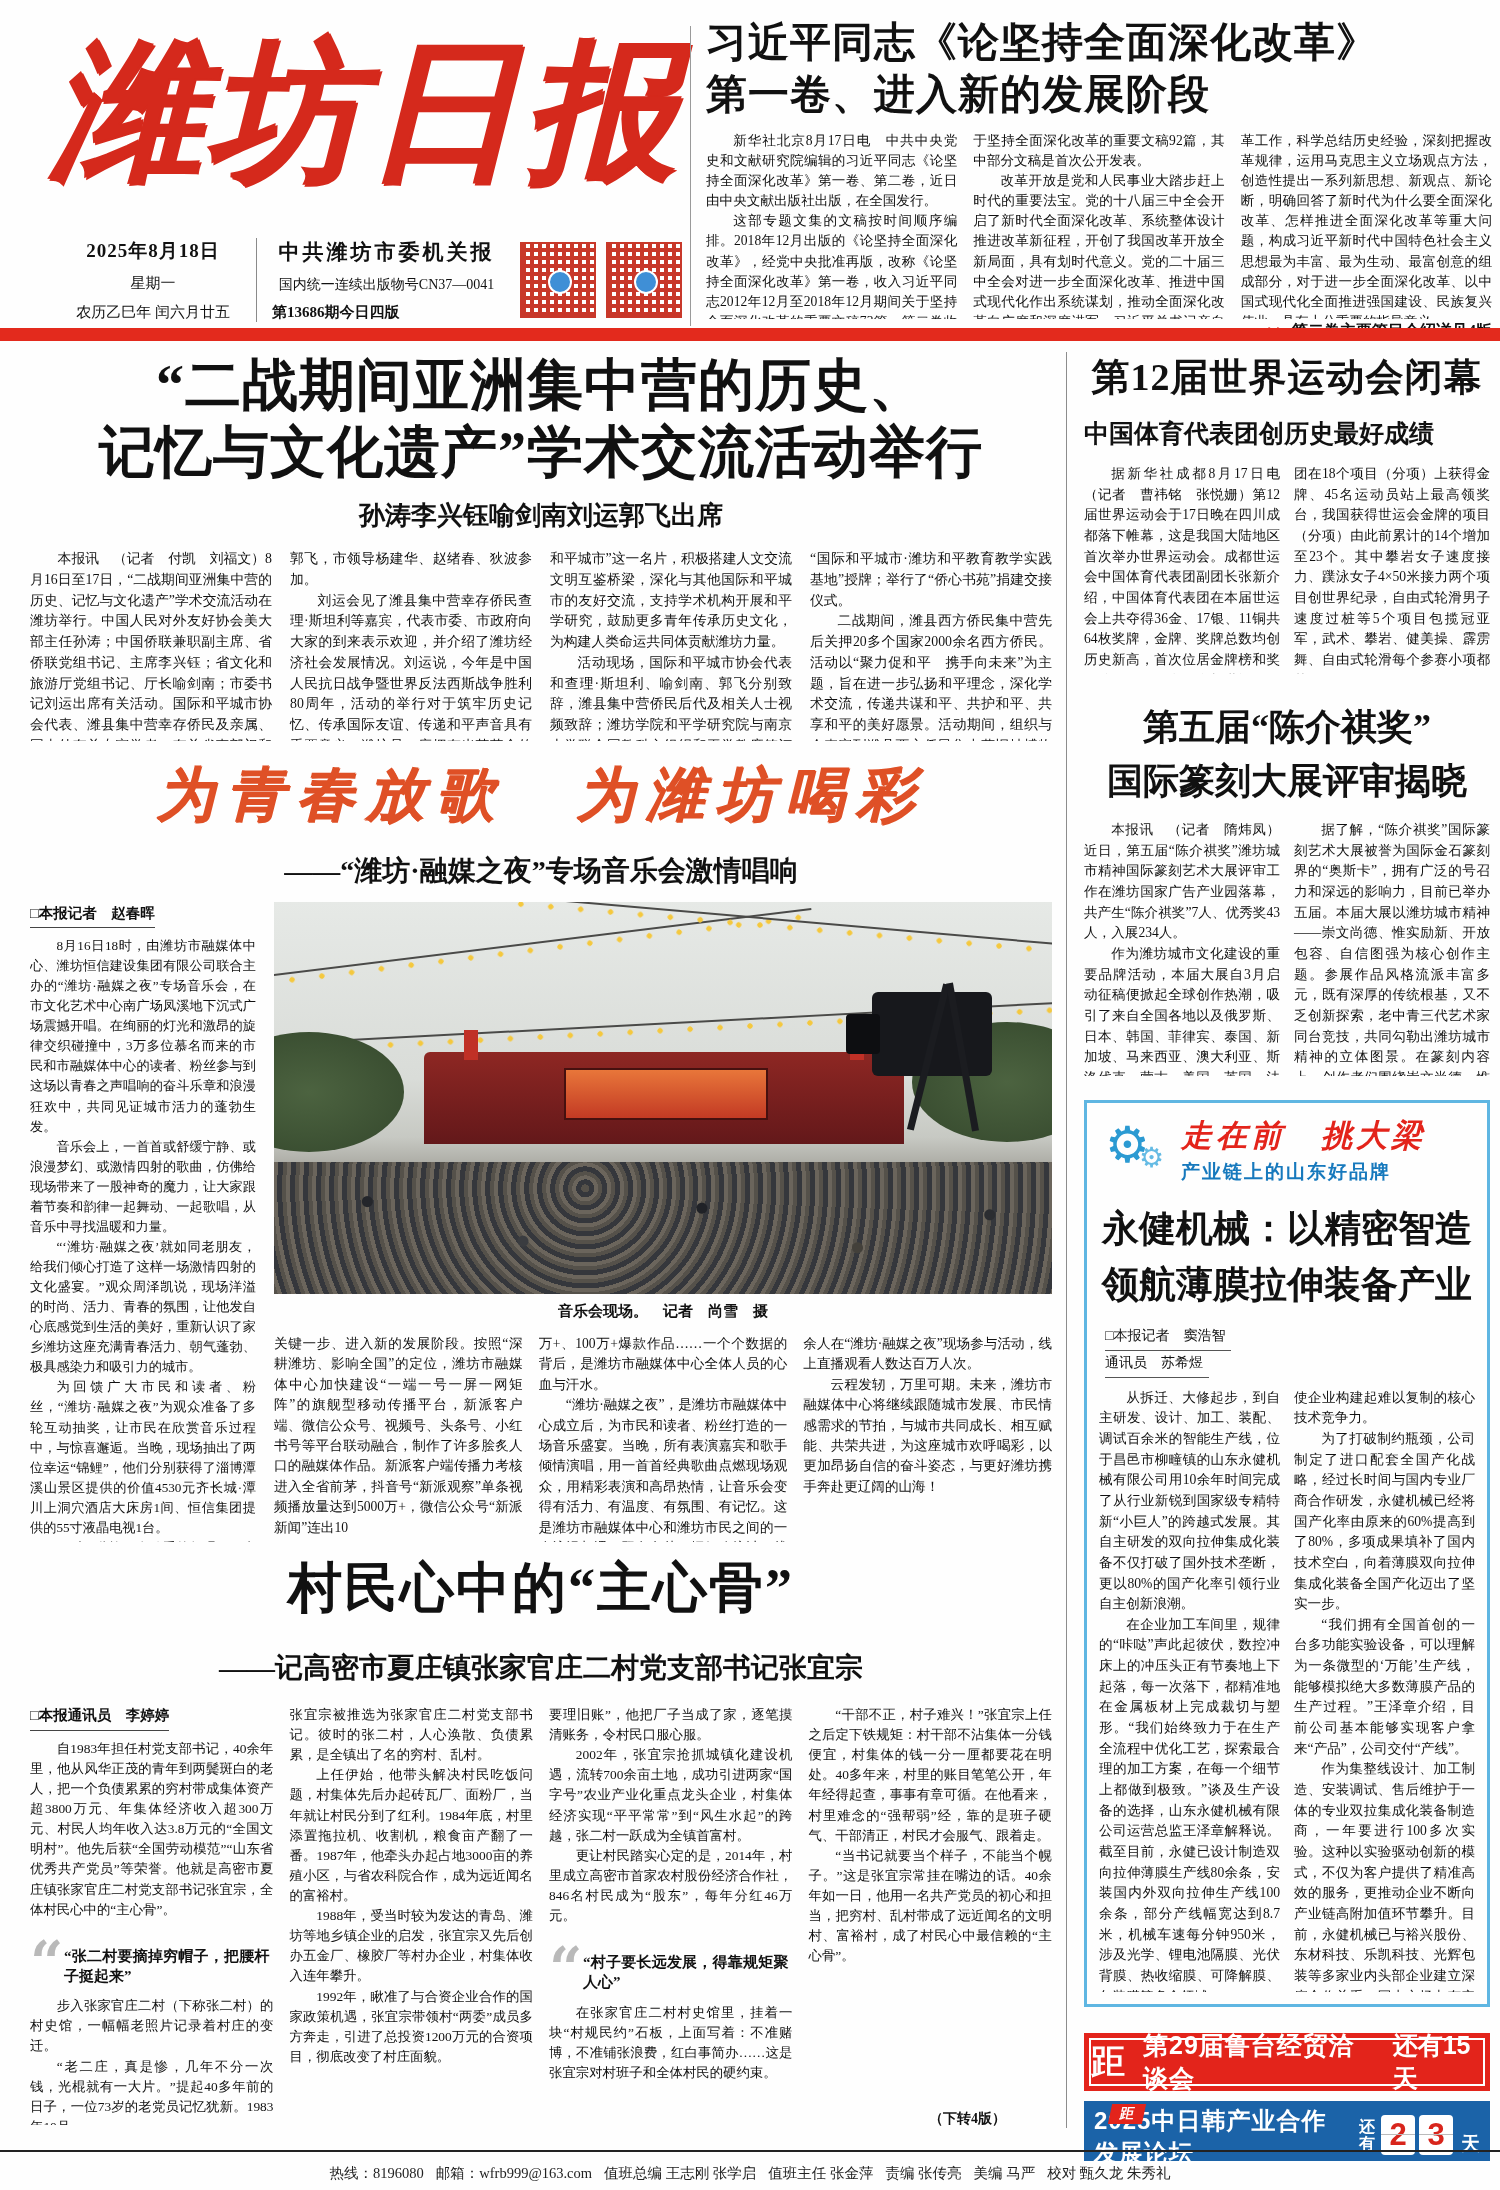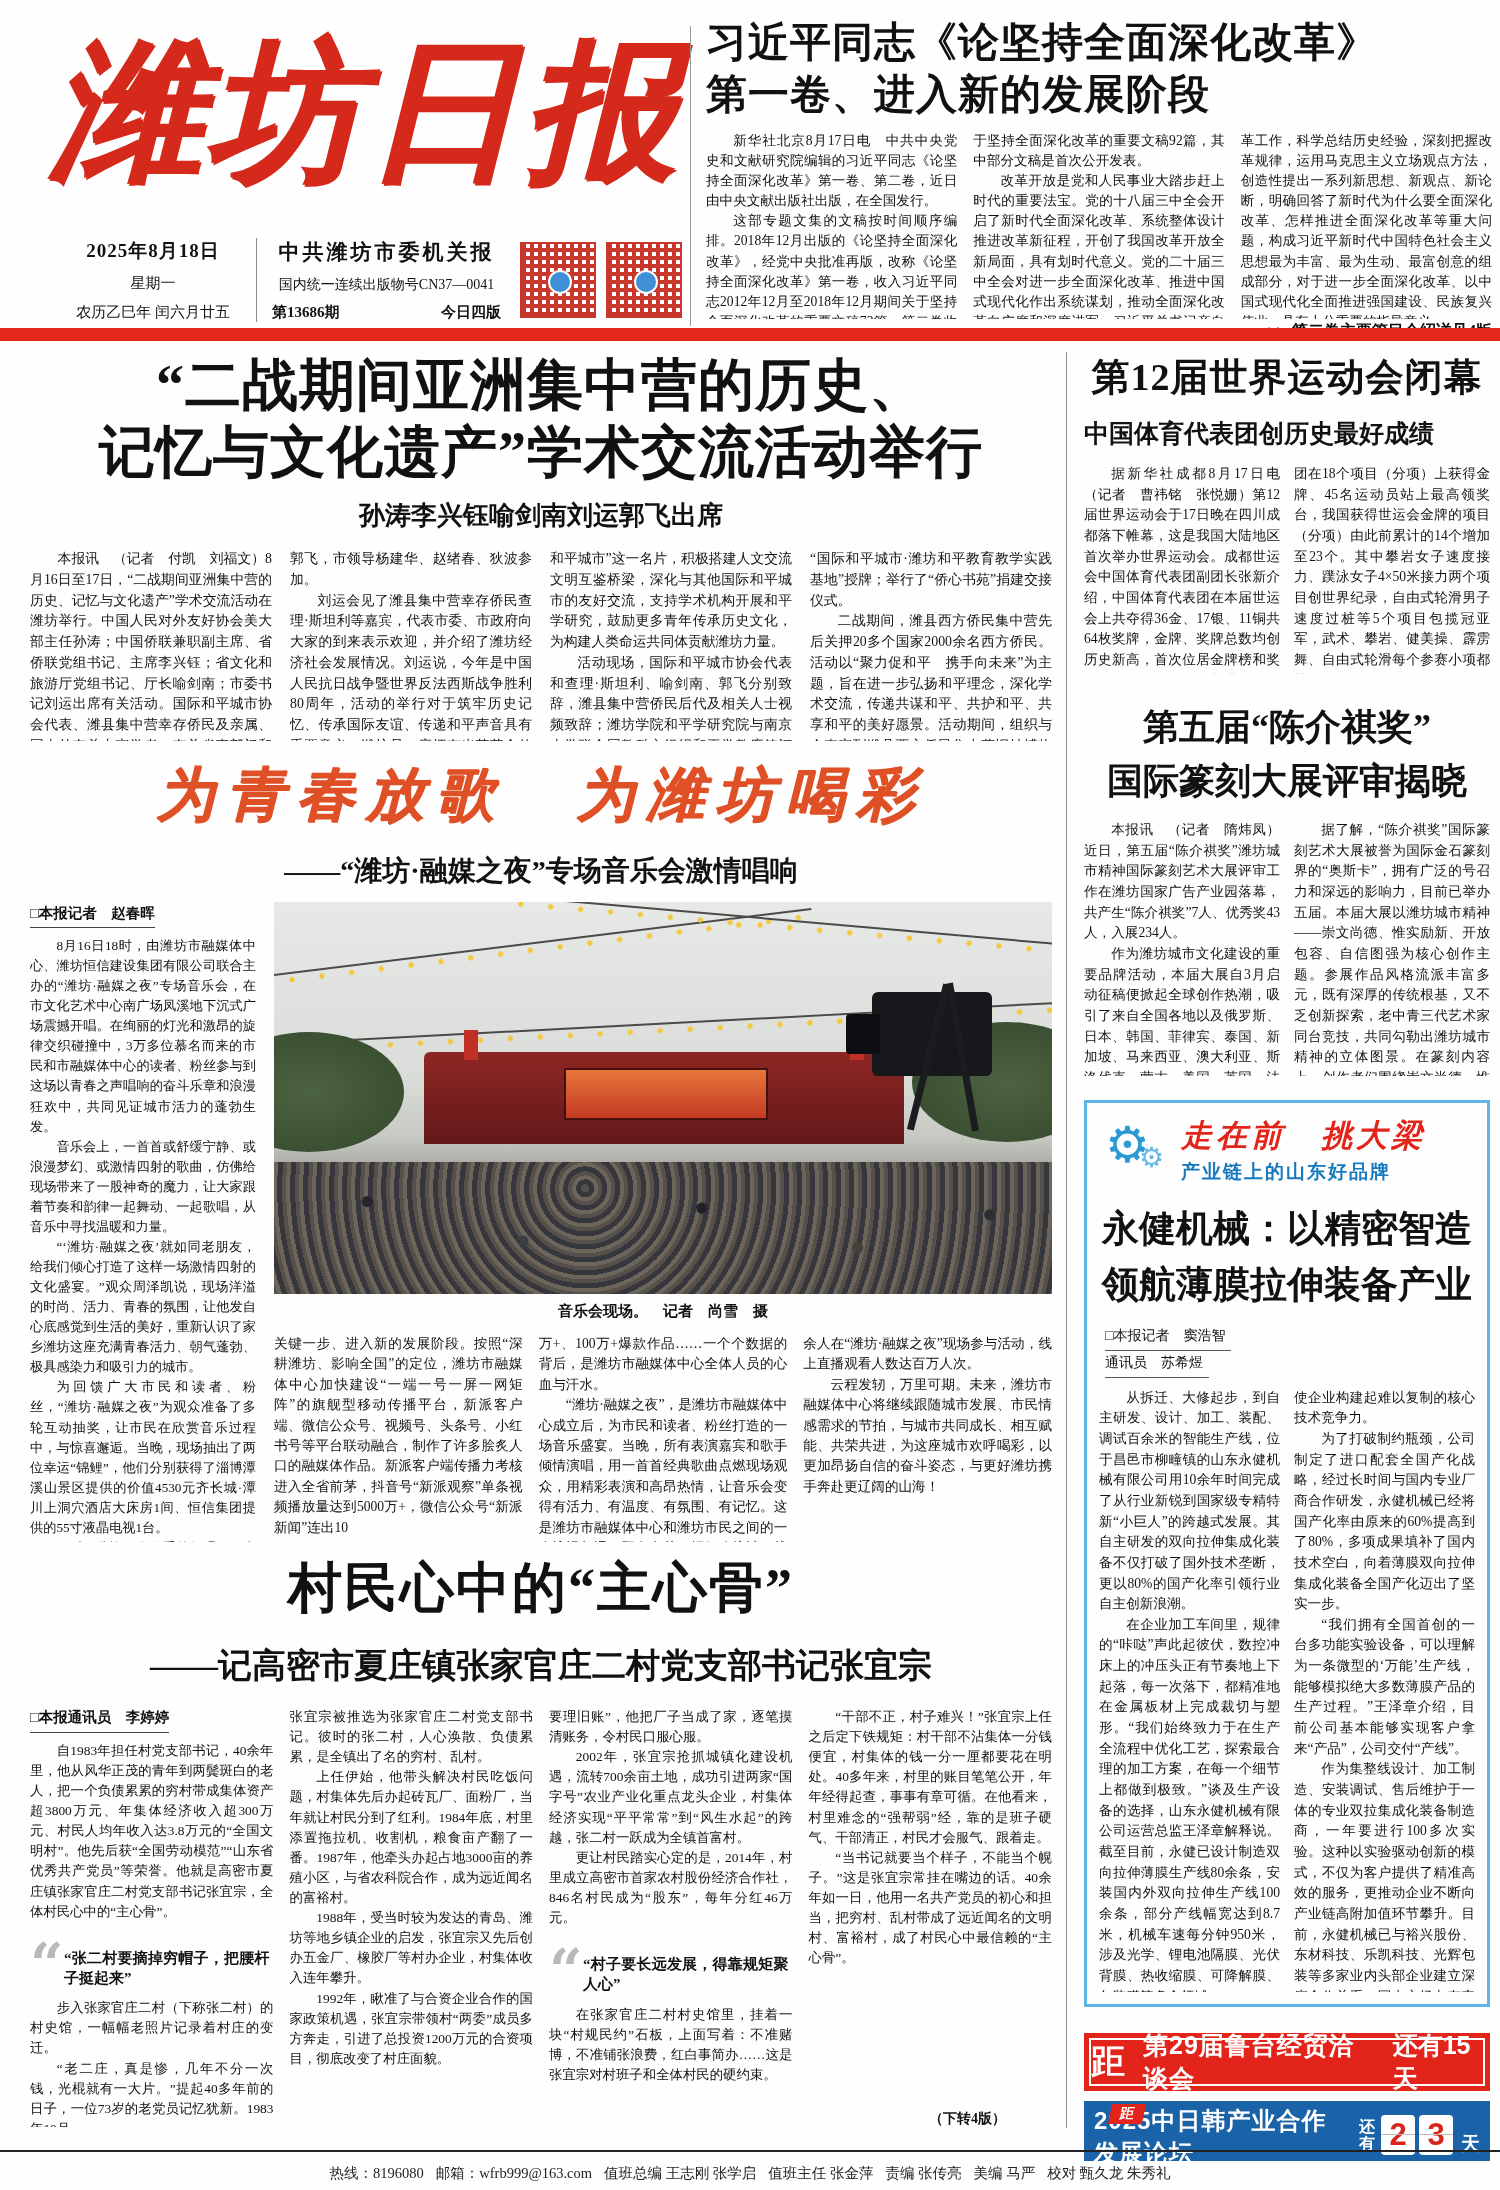--- a/index.html
+++ b/index.html
@@ -16,21 +16,21 @@
             text-shadow:2px 2px 0 #d5291c;}
   .hinfo{position:absolute;left:62px;top:238px;width:620px;height:84px;display:flex;}
   .hdate{width:186px;display:flex;flex-direction:column;justify-content:space-between;text-align:center;}
   .hdate .d1{font-size:19px;font-weight:bold;letter-spacing:1px;}
   .hdate .d2{font-size:15px;}
   .hdate .d3{font-size:15px;}
   .hsep{width:1px;background:#8a8a8a;margin:0 12px;}
   .hpub{width:240px;display:flex;flex-direction:column;justify-content:space-between;text-align:center;}
   .hpub .p1{font-size:21px;font-weight:bold;letter-spacing:3px;}
   .hpub .p2{font-size:14px;}
-  .hpub .p3{font-size:15px;display:flex;justify-content:space-between;padding:0 3px;font-weight:bold;}
+  .hpub .p3{font-size:15px;display:flex;justify-content:flex-start;padding:0 3px;font-weight:bold;}
   .qrwrap{display:flex;align-items:center;margin-left:16px;gap:10px;}
   .qr{width:72px;height:72px;position:relative;border:2px solid #c8382a;
       background:
         repeating-linear-gradient(0deg,#c8382a 0 4px,rgba(255,255,255,0) 4px 8px),
         repeating-linear-gradient(90deg,#c8382a 0 4px,#fff 4px 8px);}
   .qr .dot{position:absolute;left:26px;top:26px;width:20px;height:20px;border-radius:50%;
            background:#3f8fd6;border:2px solid #fff;}
   .vline-head{position:absolute;left:690px;top:26px;width:1px;height:300px;background:#9a9a9a;}
 
   
@@ -93,21 +93,21 @@
   .ph-g1{right:120px;transform:rotate(14deg);} .ph-g2{right:86px;transform:rotate(-10deg);}
   .music-caption{position:absolute;left:244px;top:546px;width:778px;text-align:center;
                  font-size:15px;font-weight:bold;}
   .music-below{position:absolute;left:244px;top:578px;width:778px;height:208px;display:flex;gap:16px;
                overflow:hidden;font-size:13.6px;line-height:1.5;}
   .music-below>div{flex:1;}
 
   
   .village{position:absolute;left:30px;top:1552px;width:1022px;height:580px;}
   .v-h{font-size:54px;font-weight:bold;text-align:center;letter-spacing:2px;}
-  .v-sub{font-size:34px;font-weight:bold;text-align:center;margin-top:18px;}
+  .v-sub{font-size:28px;font-weight:bold;text-align:center;margin-top:24px;}
   .v-cols{display:flex;gap:16px;margin-top:18px;height:420px;overflow:hidden;
           font-size:13.4px;line-height:1.5;}
   .v-cols>div{flex:1;}
   .quote{position:relative;font-weight:bold;font-size:15px;margin:10px 0 8px 0;
          padding:16px 4px 2px 34px;text-indent:0;line-height:1.35;}
   .quote::before{content:"“";position:absolute;left:0;top:-6px;font-size:58px;color:#b9b9b9;
                  font-family:"DejaVu Serif",serif;}
   .turnnote{position:absolute;right:46px;bottom:4px;font-size:14px;font-weight:bold;}
 
   

